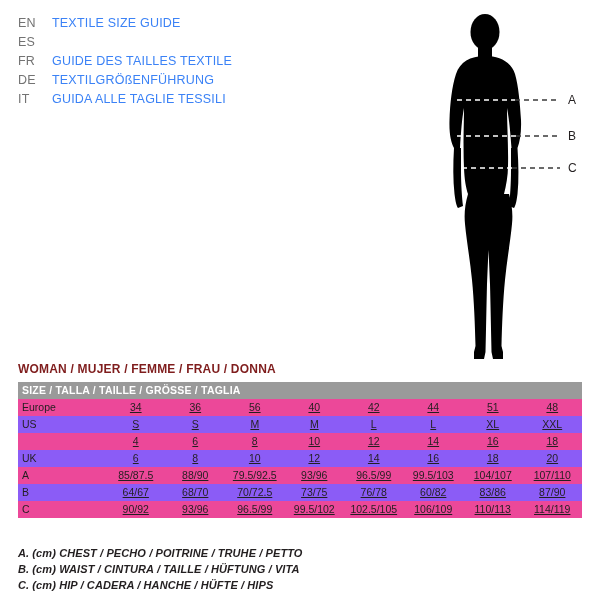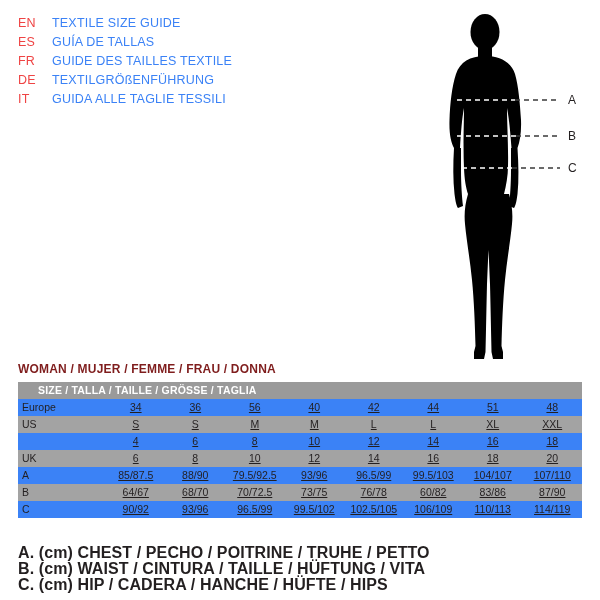--- a/index.html
+++ b/index.html
@@ -32,21 +32,21 @@
   .lang-row {
     display: flex;
     align-items: baseline;
     height: 19px;
     line-height: 19px;
   }
   .lang-code {
     width: 34px;
     font-size: 12.5px;
     letter-spacing: 0.2px;
-    color: #ef4444;
+    color: #737373;
     flex: none;
   }
   .lang-text {
     font-size: 12.5px;
     letter-spacing: 0.2px;
     color: #3b82f6;
     white-space: nowrap;
   }
 
   
@@ -89,71 +89,71 @@
     display: flex;
     align-items: center;
     height: 17px;
   }
   .trow.head {
     background: #9a9a9a;
     color: #ffffff;
     font-weight: bold;
     height: 17px;
   }
-  .trow.shade { background: #3b82f6; }
-  .trow.plain { background: #a3a3a3; justify-content: center; }
+  .trow.shade { background: #ec4899; }
+  .trow.plain { background: #8b5cf6; justify-content: center; }
   .cell {
     flex: none;
     text-align: center;
     font-size: 10.5px;
     line-height: 17px;
     overflow: hidden;
     white-space: nowrap;
   }
   .cell.label {
     width: 88px;
     text-align: left;
     padding-left: 4px;
   }
   .cell.v { width: 59.5px; text-decoration: underline; }
   .head .cell.label {
     width: 564px;
     text-align: left;
-    padding-left: 20px;
+    padding-left: 4px;
     letter-spacing: 0.2px;
   }
 
   
   .notes {
     position: absolute;
     left: 18px;
     top: 545px;
     width: 560px;
   }
   .note {
-    font-size: 16px;
+    font-size: 11px;
     font-weight: bold;
     line-height: 16px;
     letter-spacing: 0.1px;
     color: #231f20;
+    font-style: italic;
   }
 </style>
 </head>
 <body>
 
 <div class="page">
 
   <div class="lang-block">
     <div class="lang-row">
       <span class="lang-code">EN</span>
       <span class="lang-text">TEXTILE SIZE GUIDE</span>
     </div>
     <div class="lang-row">
       <span class="lang-code">ES</span>
-      <span class="lang-text">GUÍA DE TALLAS</span>
     </div>
     <div class="lang-row">
       <span class="lang-code">FR</span>
       <span class="lang-text">GUIDE DES TAILLES TEXTILE</span>
     </div>
     <div class="lang-row">
       <span class="lang-code">DE</span>
       <span class="lang-text">TEXTILGRÖßENFÜHRUNG</span>
     </div>
     <div class="lang-row">

